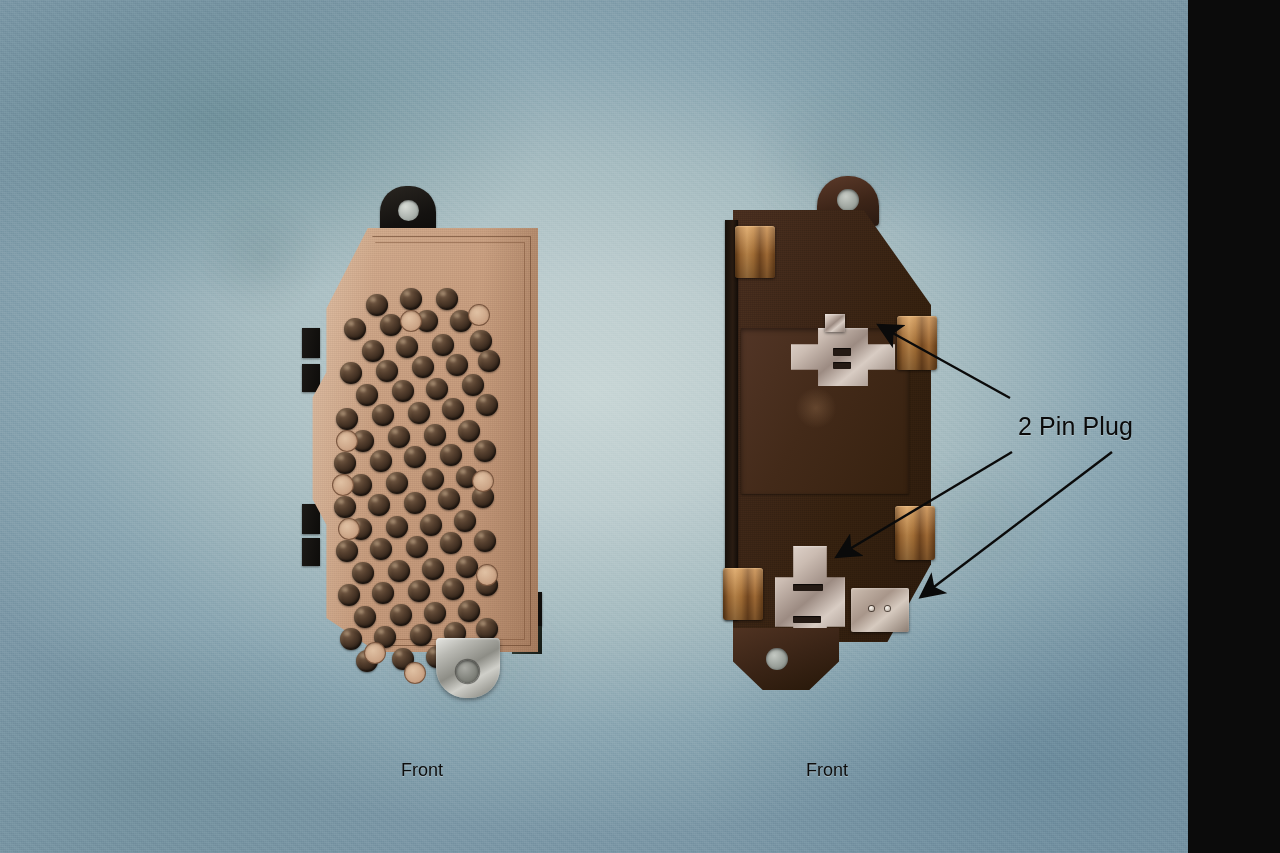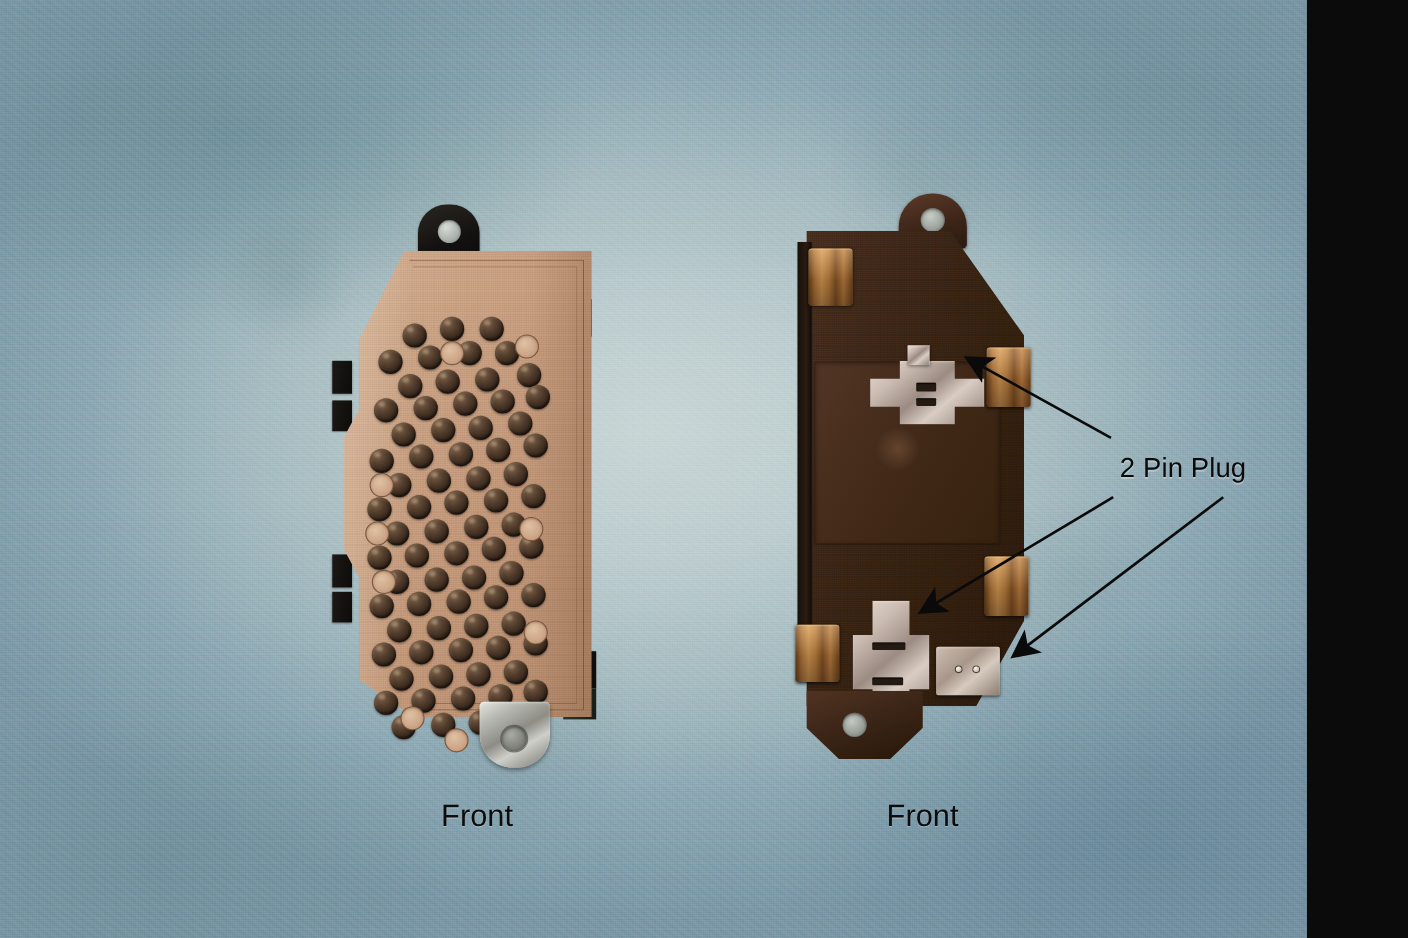--- a/index.html
+++ b/index.html
@@ -238,23 +238,24 @@
     position:absolute;
     color:#0a0a0a;
     font-size:25px;
     letter-spacing:.1px;
     white-space:nowrap;
     text-shadow:0 1px 0 rgba(255,255,255,.28);
   }
   .cap{
     position:absolute;
     color:#0c0c0c;
-    font-size:28px;
+    font-size:18px;
     white-space:nowrap;
     text-shadow:0 1px 0 rgba(255,255,255,.3);
+    margin-top:34px;
   }
   svg.arrows{position:absolute;left:0;top:0;width:1280px;height:853px;overflow:visible;pointer-events:none;}
 </style>
 </head>
 <body>
 
 <div id="stage">
 
   <div class="bg"></div>
   <div class="bg-vig"></div>

